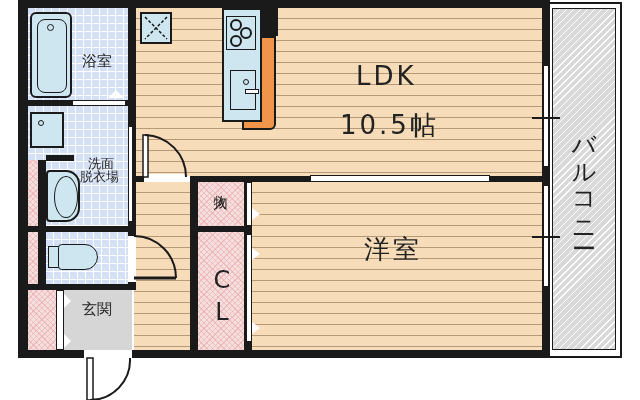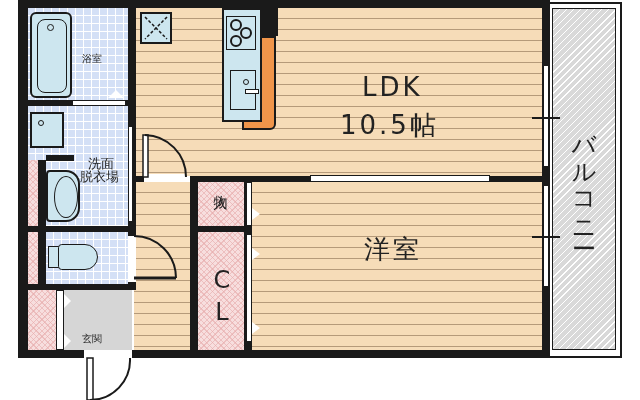--- a/index.html
+++ b/index.html
@@ -23,21 +23,21 @@
       repeating-linear-gradient(-45deg, transparent 0, transparent 3px, rgba(230,170,170,0.6) 3px, rgba(230,170,170,0.6) 4px);
   }
   .balcony {
     background-color: #d9d9d9;
     background-image: repeating-linear-gradient(-45deg, transparent 0, transparent 4px, #ffffff 4px, #ffffff 5px);
   }
   .genkan { background: #d6d6d6; }
   .wall { background: #1a1a1a; }
   .label { color: #222; white-space: nowrap; }
   .big { font-size: 26px; letter-spacing: 3px; line-height: 34px; }
-  .small { font-size: 10px; }
+  .small { font-size: 15px; }
   .tiny { font-size: 13px; line-height: 12px; }
   .vert { writing-mode: vertical-rl; }
   .fixture { background: #cde6ef; border: 2px solid #1a1a1a; box-sizing: border-box; }
   .win { background: #ffffff; border: 2px solid #1a1a1a; box-sizing: border-box; }
 </style>
 </head>
 <body>
 
 <div class="plan">
 
@@ -157,23 +157,23 @@
     </svg>
   </div>
   <div class="abs" style="left:230px;top:70px;width:26px;height:40px;border:1.5px solid #1a1a1a;box-sizing:border-box;">
     <div style="position:absolute;left:12px;top:8px;width:4px;height:4px;border:1.5px solid #1a1a1a;border-radius:50%;"></div>
     <div style="position:absolute;left:14px;top:18px;width:12px;height:3px;border:1.5px solid #1a1a1a;background:#fff;"></div>
   </div>
 
   <div class="abs label small" style="left:82px;top:52px;">浴室</div>
   <div class="abs label tiny" style="left:88px;top:158px;">洗面</div>
   <div class="abs label tiny" style="left:80px;top:171px;">脱衣場</div>
-  <div class="abs label small" style="left:82px;top:332px;font-family:Liberation Mono, monospace;">玄関</div>
+  <div class="abs label small" style="left:82px;top:300px;font-family:Liberation Mono, monospace;">玄関</div>
 
-  <div class="abs label big" style="left:356px;top:70px;margin-left:6px;">LDK</div>
+  <div class="abs label big" style="left:356px;top:59px;">LDK</div>
   <div class="abs label big" style="left:340px;top:108px;">10.5帖</div>
 
   <div class="abs label big" style="left:364px;top:232px;">洋室</div>
 
   <div class="abs label vert small" style="left:212px;top:184px;font-size:14px;">物入</div>
   <div class="abs label vert" style="left:208px;top:266px;font-size:24px;letter-spacing:4px;writing-mode:vertical-rl;text-orientation:upright;">CL</div>
 
 </div>
 
 </body></html>

